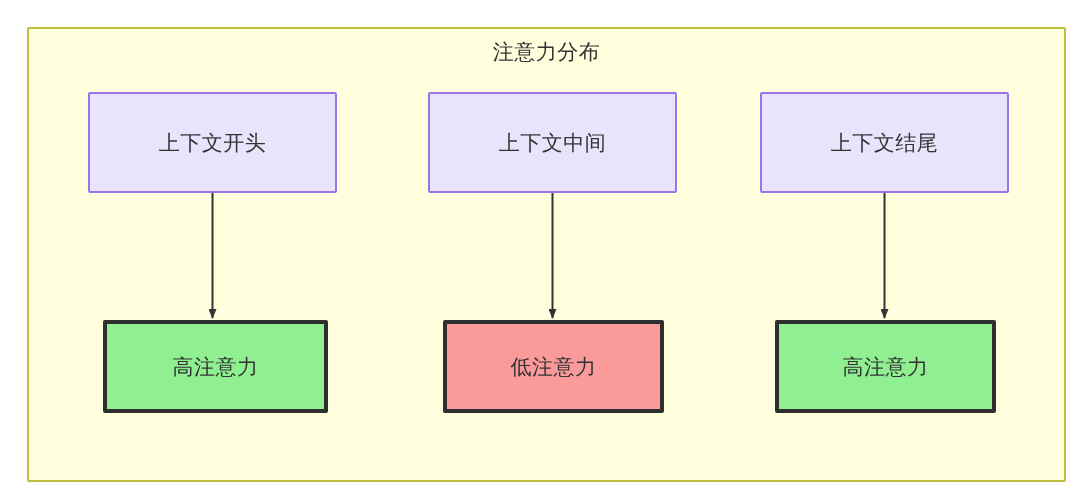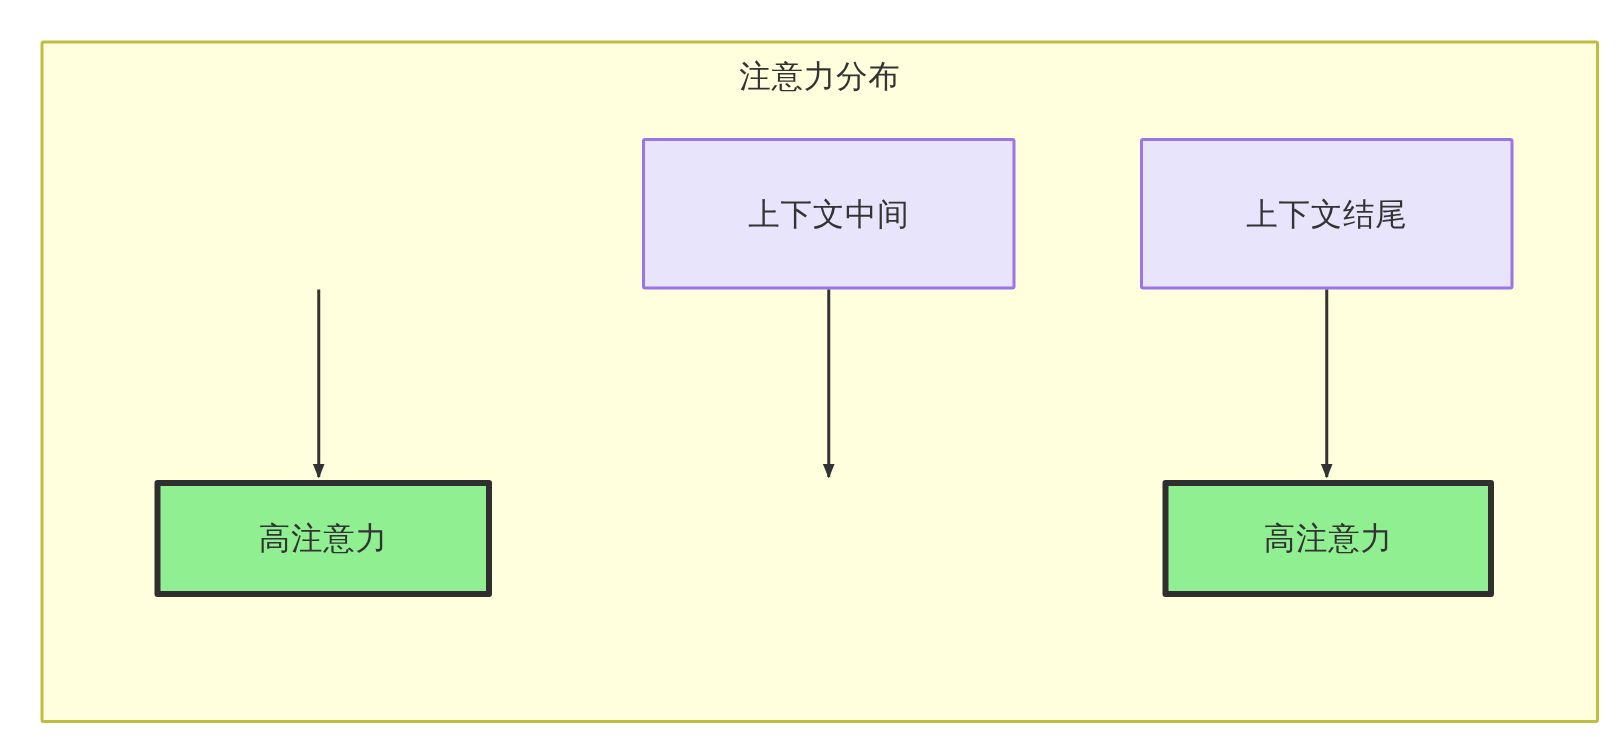--- a/index.html
+++ b/index.html
@@ -64,21 +64,21 @@
     white-space: nowrap;
   }
   #node-top-1 { left: 88px;  top: 92px; width: 249px; }
   #node-top-2 { left: 428px; top: 92px; width: 249px; }
   #node-top-3 { left: 760px; top: 92px; width: 249px; }
 
   
   .node-bottom {
     position: absolute;
     box-sizing: border-box;
-    height: 78px;
+    height: 93px;
     border: 4px solid #2f2f2f;
     border-radius: 2px;
     display: flex;
     align-items: center;
     justify-content: center;
     font-size: 21px;
     color: #333333;
     letter-spacing: 0.5px;
     white-space: nowrap;
   }
@@ -104,27 +104,29 @@
 <body>
 
 <div id="canvas">
 
   <div class="subgraph">
 
     <div class="subgraph-title">注意力分布</div>
 
   </div>
 
+  <div class="node-top" id="node-top-1">上下文开头</div>
 
   <div class="node-top" id="node-top-3">上下文结尾</div>
 
   <div class="node-top" id="node-top-2">上下文中间</div>
 
   <div class="node-bottom fill-high" id="node-bottom-1">高注意力</div>
 
+  <div class="node-bottom fill-low" id="node-bottom-2">低注意力</div>
 
   <div class="node-bottom fill-high" id="node-bottom-3">高注意力</div>
 
   <svg class="arrow-svg" viewBox="0 0 1080 496" xmlns="http://www.w3.org/2000/svg">
     <defs>
       <marker id="arrowhead" markerWidth="10" markerHeight="8" refX="9" refY="4" orient="auto" markerUnits="userSpaceOnUse">
         <path d="M0,0 L10,4 L0,8 z" fill="#333333"></path>
       </marker>
     </defs>
 

